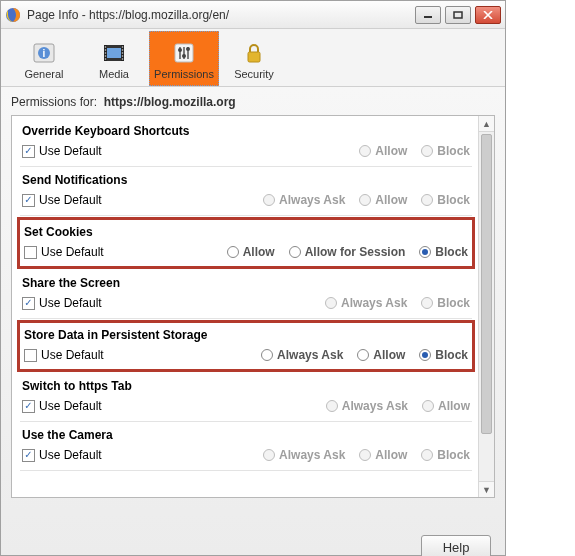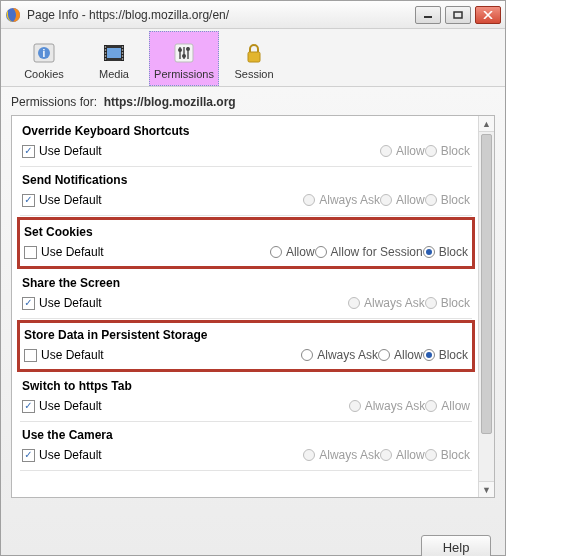--- a/index.html
+++ b/index.html
@@ -76,21 +76,21 @@
     color:#333;
     border:1px solid transparent;
     padding-top:1px;
   }
   .tabbtn .ic {
     width:28px; height:28px;
     display:flex; align-items:center; justify-content:center;
     margin-bottom:1px;
   }
   .tabbtn.selected {
-    background:#f0abfc;
+    background:#f97316;
     border:1px dotted #7a99c8;
   }
   .permfor {
     padding: 8px 10px 6px 10px;
     font-size: 12px;
     color:#333;
   }
   .permfor b { font-weight:bold; }
   .listwrap {
     flex:1;
@@ -149,21 +149,23 @@
   .checkbox {
     width:13px; height:13px;
     border:1px solid #8a8a8a;
     background:#fff;
     display:flex; align-items:center; justify-content:center;
     font-size:10px; color:#3b6fb5;
     line-height:1;
   }
   .radios {
     display:flex;
+    gap:14px;
     align-items:flex-end;
+    font-weight:bold;
   }
   .radioopt {
     display:flex; align-items:center; gap:4px;
     color:#555;
   }
   .radioopt.disabled { color:#9e9e9e; }
   .radio {
     width:12px; height:12px; border-radius:50%;
     border:1px solid #888;
     background:#fff;
@@ -229,21 +231,21 @@
 
   <div class="toolbar">
     <div class="tabbtn">
       <span class="ic">
         <svg width="26" height="26">
             <rect x="3" y="4" width="20" height="18" rx="2" fill="#e8e8e8" stroke="#a0a0a0"></rect>
             <circle cx="13" cy="13" r="6" fill="#5a8fd6"></circle>
             <text x="13" y="17" font-size="10" font-weight="bold" text-anchor="middle" fill="#fff">i</text>
           </svg>
       </span>
-      <span>Cookies</span>
+      <span>General</span>
     </div>
     <div class="tabbtn">
       <span class="ic">
         <svg width="26" height="26">
             <rect x="3" y="5" width="20" height="16" fill="#333"></rect>
             <rect x="6" y="8" width="14" height="10" fill="#6fa4e0"></rect>
             <rect x="3" y="5" width="3" height="16" fill="#222"></rect>
             <rect x="20" y="5" width="3" height="16" fill="#222"></rect>
             <circle cx="4.5" cy="7" r="0.8" fill="#ccc"></circle>
             <circle cx="4.5" cy="10" r="0.8" fill="#ccc"></circle>
@@ -273,21 +275,21 @@
       </span>
       <span>Permissions</span>
     </div>
     <div class="tabbtn">
       <span class="ic">
         <svg width="26" height="26">
             <rect x="7" y="12" width="12" height="10" rx="1.5" fill="#e2b52e" stroke="#b88e18"></rect>
             <path d="M9 12 V9 a4 4 0 0 1 8 0 V12" fill="none" stroke="#b88e18" stroke-width="2"></path>
           </svg>
       </span>
-      <span>Session</span>
+      <span>Security</span>
     </div>
   </div>
 
   <div class="permfor">
     <span>Permissions for:</span>
     &nbsp;<b>https://blog.mozilla.org</b>
   </div>
 
   <div class="listwrap">
     <div class="scroll" id="scroll">

